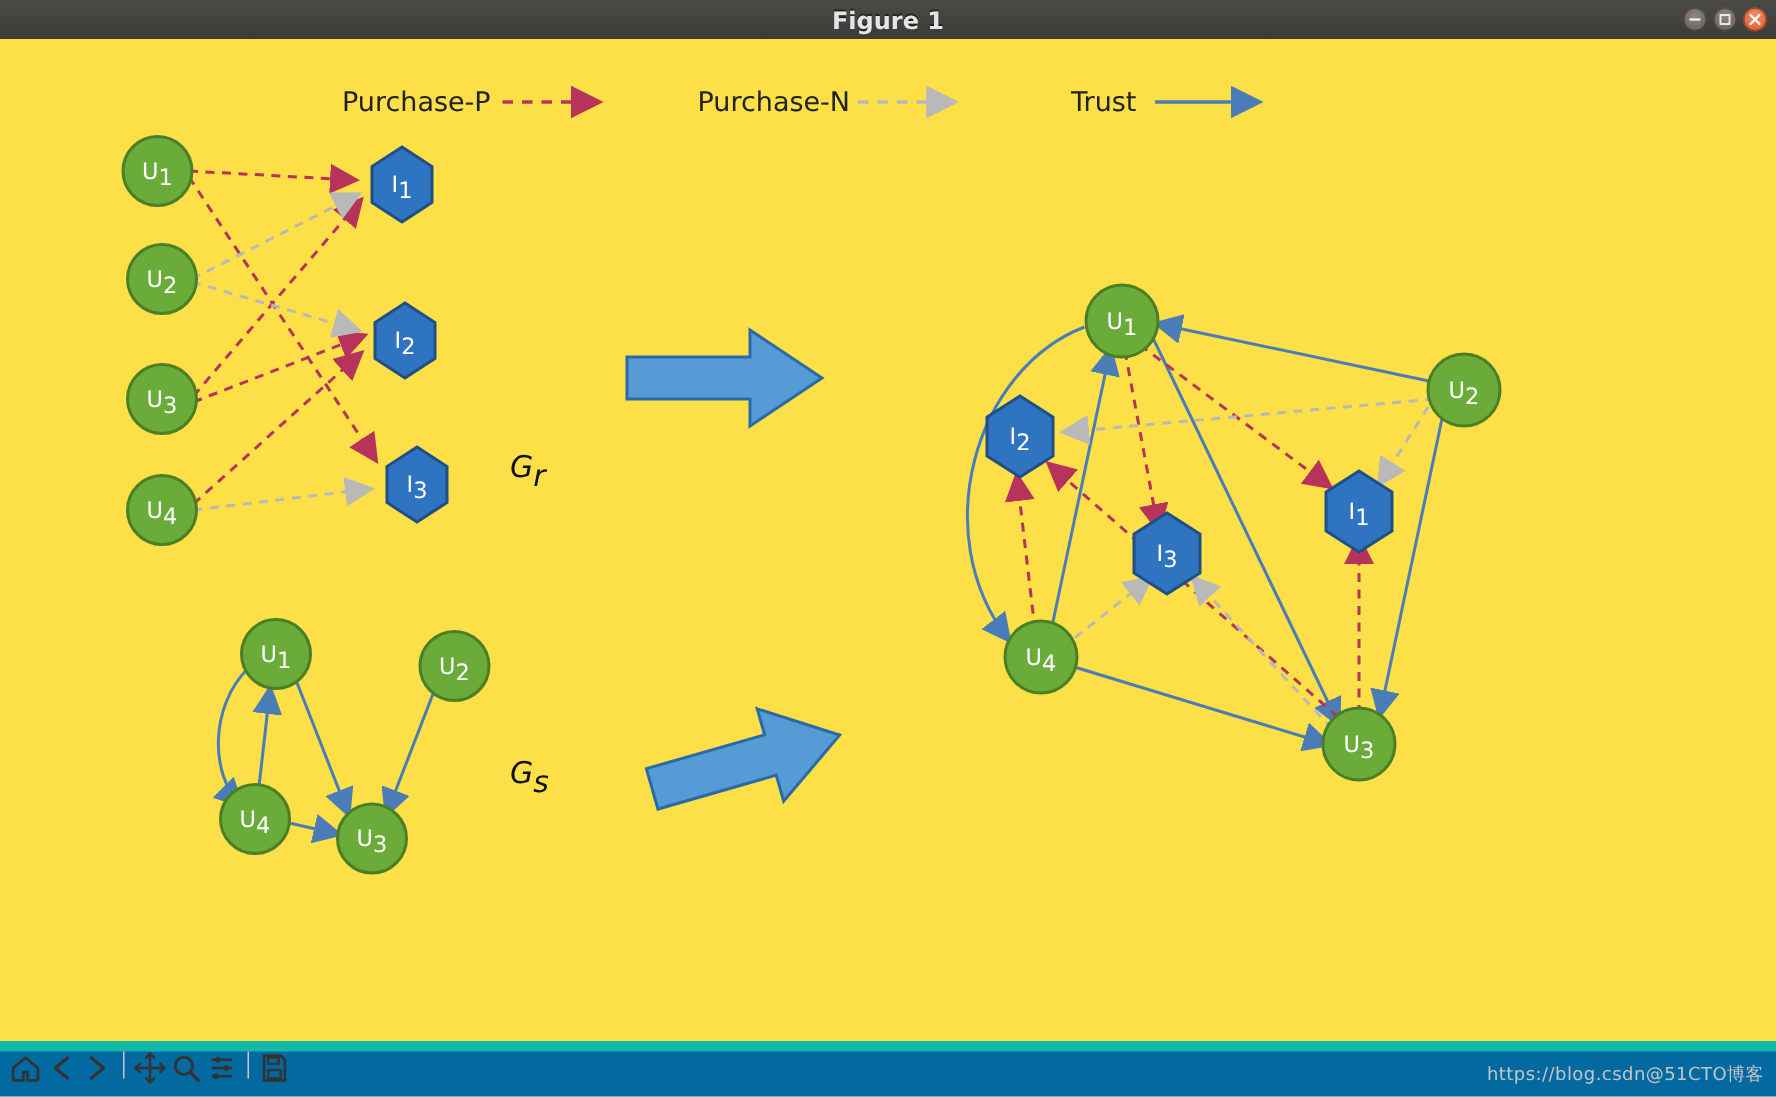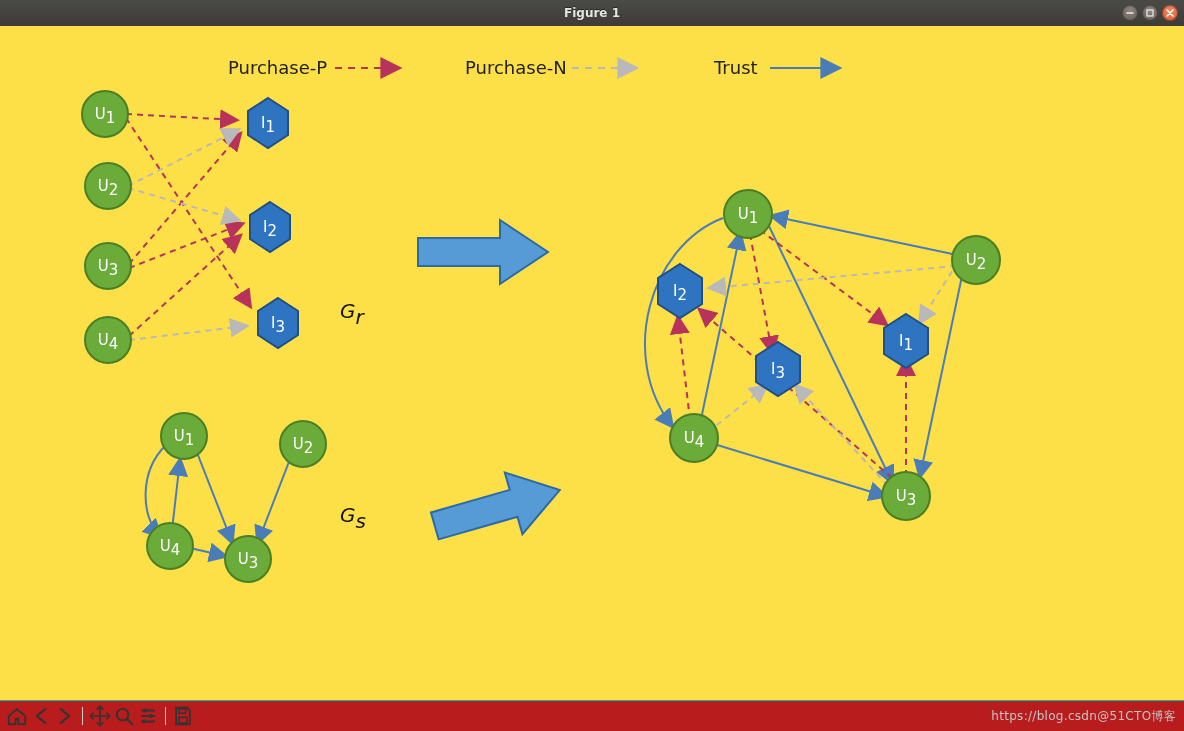--- a/index.html
+++ b/index.html
@@ -1,29 +1,29 @@
 <!DOCTYPE html>
 <html><head>
 <meta charset="utf-8">
 <style>
   html, body { margin:0; padding:0; width:1184px; height:731px; overflow:hidden; background:#fff; font-family:"DejaVu Sans","Liberation Sans",Arial,sans-serif; -webkit-font-smoothing:antialiased; }
   
   .titlebar { position:absolute; top:0; left:0; right:0; height:26px; background:linear-gradient(#4a4a46,#3c3b37); display:flex; align-items:center; justify-content:center; }
-  .titlebar .title { color:#e5e5e3; font-size:12px; font-weight:600; text-shadow:0 -1px 0 rgba(0,0,0,.5); }
+  .titlebar .title { color:#e5e5e3; font-size:16px; font-weight:600; text-shadow:0 -1px 0 rgba(0,0,0,.5); }
   .win-btns { position:absolute; right:6px; top:5px; display:flex; gap:4px; }
   .win-btn { width:16px; height:16px; border-radius:50%; display:flex; align-items:center; justify-content:center; box-shadow:0 0 0 1px rgba(0,0,0,.35) inset; }
   .win-btn.min { background:radial-gradient(circle at 50% 35%,#8f8681,#5e564f); }
   .win-btn.max { background:radial-gradient(circle at 50% 35%,#8f8681,#5e564f); }
   .win-btn.close { background:radial-gradient(circle at 50% 35%,#f28b63,#d9552d); }
   .win-btn svg { width:10px; height:10px; }
   
   .canvas { position:absolute; top:26px; left:0; right:0; bottom:30px; background:#fde047; }
   .canvas svg { display:block; width:100%; height:100%; }
   
-  .toolbar { position:absolute; left:0; right:0; bottom:0; height:30px; background:#b91c1c; border-top:1px solid #14b8a6; display:flex; align-items:center; padding:0 6px; gap:2px; }
+  .toolbar { position:absolute; left:0; right:0; bottom:0; height:30px; background:#0369a1; border-top:7px solid #14b8a6; display:flex; padding:0 6px; gap:2px; }
   .tool { width:22px; height:22px; display:flex; align-items:center; justify-content:center; border-radius:3px; color:#333; }
   .sep { width:1px; height:18px; background:#c8c8c8; margin:0 4px; }
   .watermark { position:absolute; right:8px; bottom:6px; font-size:12px; color:#c5c5c5; letter-spacing:.3px; user-select:none; pointer-events:none; }
   
   text.legend { font-size:18px; fill:#222; }
   text.node  { font-size:15px; fill:#fff; font-weight:500; text-anchor:middle; dominant-baseline:central; }
   text.glabel{ font-size:20px; font-style:italic; fill:#111; }
 </style>
 </head>
 <body>

